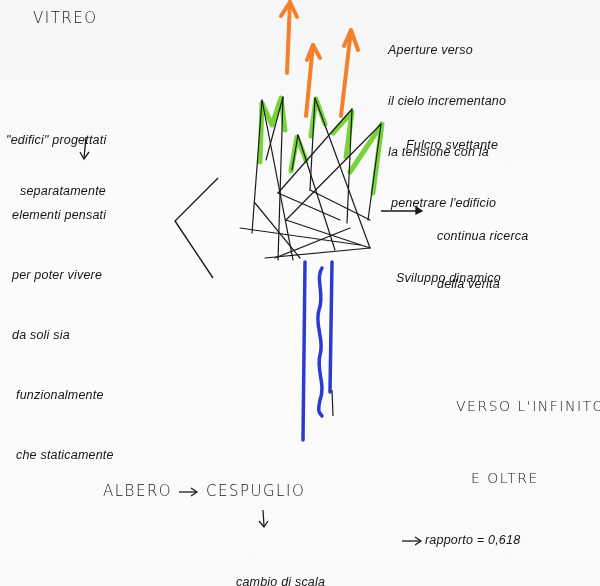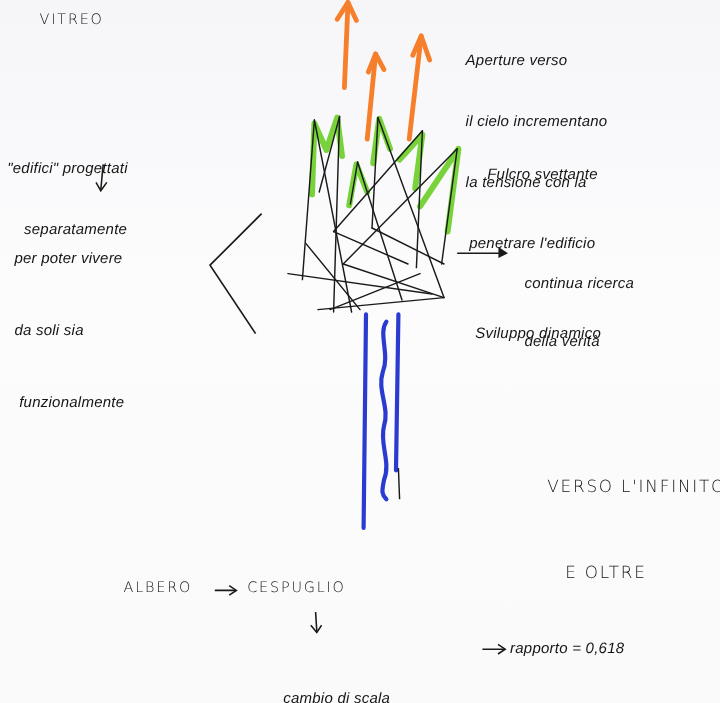--- a/index.html
+++ b/index.html
@@ -10,21 +10,21 @@
       color:#1a1a1a;
     }
     .paper { position:absolute; inset:0; background:linear-gradient(180deg,#f6f6f9 0%,#fcfcfd 40%,#fafafa 100%); }
     svg.sketch { position:absolute; left:0; top:0; }
     .note {
       position:absolute; font-family:Liberation Sans, sans-serif; font-style:italic;
       font-size:12.5px; line-height:17px; color:#151515; white-space:pre;
       letter-spacing:0.2px;
     }
     .caps {
-      position:absolute; font-family:"DejaVu Sans", sans-serif; font-size:12px;
+      position:absolute; font-family:"DejaVu Sans", sans-serif; font-size:15px;
       letter-spacing:1.5px; color:#151515; white-space:pre; font-weight:300;
     }
     .line { display:block; }
   </style>
 </head>
 <body>
 
 <div class="paper"></div>
 
 <svg class="sketch" width="600" height="586" viewBox="0 0 600 586">
@@ -107,23 +107,25 @@
   <span class="line">la tensione con la</span>
   <span class="line" style="padding-left:3px">penetrare l'edificio</span>
 </div>
 
 <div class="note" style="left:6px;top:98px;">
   <span class="line">"edifici" progettati</span>
   <span class="line" style="padding-left:14px">separatamente</span>
 </div>
 
 <div class="note" style="left:12px;top:165px;line-height:20px;">
+  <span class="line">elementi pensati</span>
   <span class="line">per poter vivere</span>
   <span class="line">da soli sia</span>
   <span class="line" style="padding-left:4px">funzionalmente</span>
+  <span class="line" style="padding-left:4px">che staticamente</span>
 </div>
 
 <div class="note" style="left:406px;top:137px;">Fulcro svettante</div>
 
 <div class="note" style="left:437px;top:196px;line-height:16px;">
   <span class="line">continua ricerca</span>
   <span class="line">della verità</span>
 </div>
 
 <div class="note" style="left:396px;top:270px;">Sviluppo dinamico</div>

